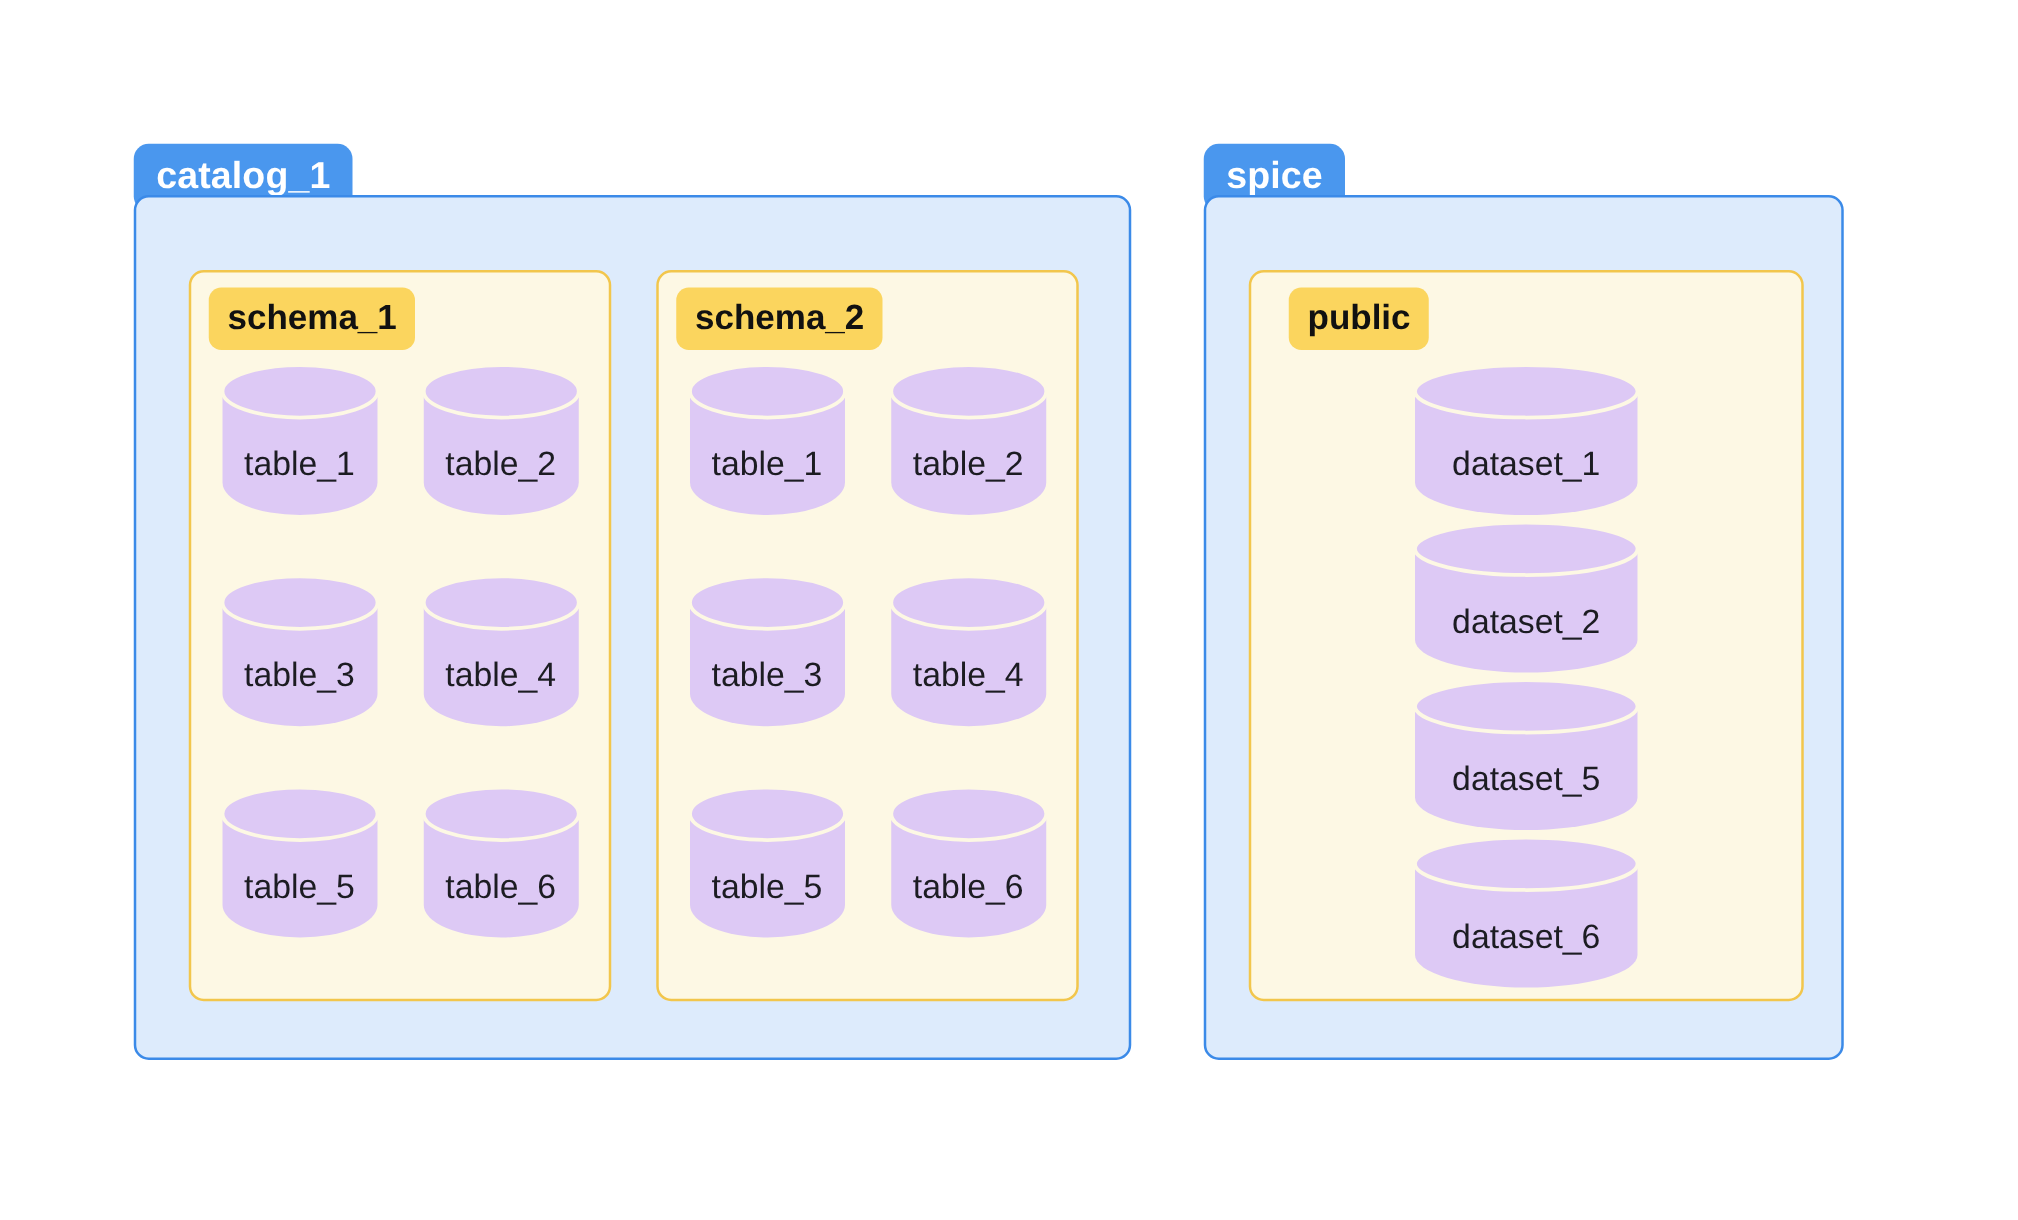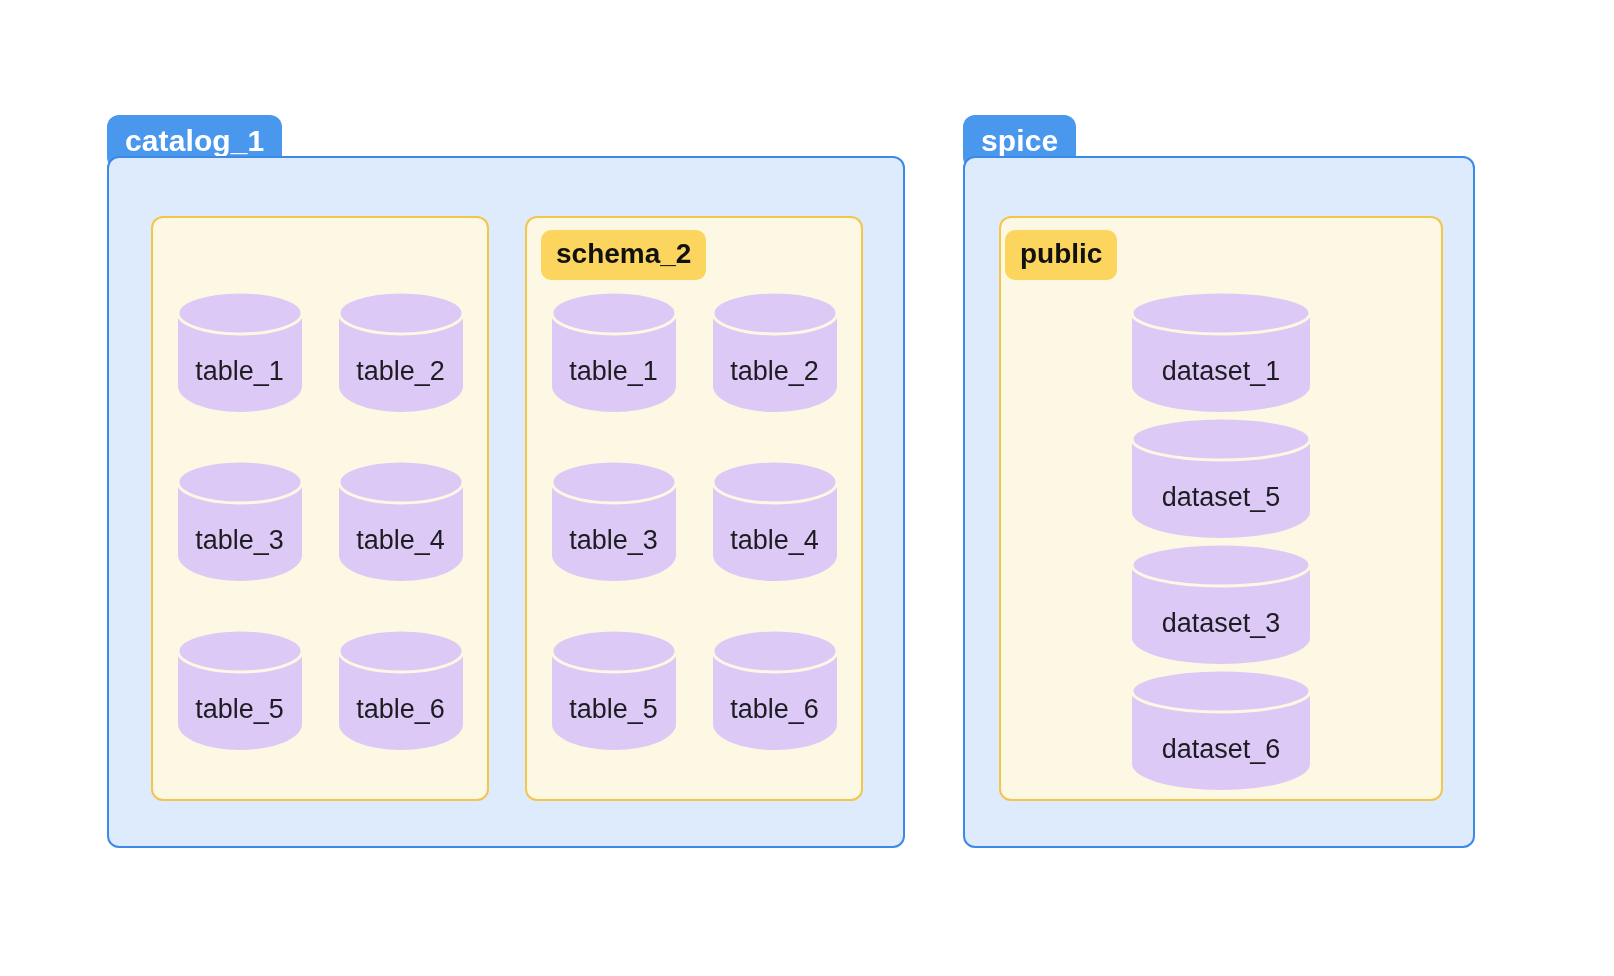--- a/index.html
+++ b/index.html
@@ -140,21 +140,21 @@
     height: 745px;
   }
   #spice-group .group-body {
     padding: 58px 30px 45px 34px;
   }
   #spice-group .schema {
     flex: 1 1 0;
     height: 100%;
   }
   #spice-group .schema-tag {
-    left: 4px;
+    left: 30px;
     top: 12px;
   }
   #spice-group .cyl-grid {
     left: 10px;
     right: 10px;
     top: 72px;
     bottom: 14px;
     grid-template-columns: 1fr;
     grid-template-rows: repeat(3, 1fr);
     row-gap: 0px;
@@ -167,20 +167,21 @@
 </head>
 <body>
 
 <div class="canvas">
 
   <div class="group" id="catalog-group">
     <div class="group-tag">catalog_1</div>
     <div class="group-body">
 
       <div class="schema">
+        <div class="schema-tag">schema_1</div>
         <div class="cyl-grid">
 
           <div class="cyl">
             <svg width="128" height="126" viewBox="0 0 128 126" aria-hidden="true">
               <path d="M2 23 A62 21 0 0 1 126 23 L126 96 A62 26 0 0 1 2 96 Z" fill="#ddc9f5"></path>
               <path d="M2 23 A62 21 0 0 1 126 23 A62 21 0 0 1 2 23 Z" fill="#ddc9f5" stroke="#fdf8e4" stroke-width="3"></path>
             </svg>
             <div class="cyl-label">table_1</div>
           </div>
 
@@ -295,36 +296,36 @@
 
           <div class="cyl">
             <svg width="182" height="126" viewBox="0 0 182 126" aria-hidden="true">
               <path d="M2 23 A89 21 0 0 1 180 23 L180 96 A89 26 0 0 1 2 96 Z" fill="#ddc9f5"></path>
               <path d="M2 23 A89 21 0 0 1 180 23 A89 21 0 0 1 2 23 Z" fill="#ddc9f5" stroke="#fdf8e4" stroke-width="3"></path>
             </svg>
             <div class="cyl-label">dataset_1</div>
           </div>
 
 
-
           <div class="cyl">
             <svg width="182" height="126" viewBox="0 0 182 126" aria-hidden="true">
               <path d="M2 23 A89 21 0 0 1 180 23 L180 96 A89 26 0 0 1 2 96 Z" fill="#ddc9f5"></path>
               <path d="M2 23 A89 21 0 0 1 180 23 A89 21 0 0 1 2 23 Z" fill="#ddc9f5" stroke="#fdf8e4" stroke-width="3"></path>
             </svg>
-            <div class="cyl-label">dataset_5</div>
+            <div class="cyl-label">dataset_2</div>
           </div>
 
           <div class="cyl">
             <svg width="182" height="126" viewBox="0 0 182 126" aria-hidden="true">
               <path d="M2 23 A89 21 0 0 1 180 23 L180 96 A89 26 0 0 1 2 96 Z" fill="#ddc9f5"></path>
               <path d="M2 23 A89 21 0 0 1 180 23 A89 21 0 0 1 2 23 Z" fill="#ddc9f5" stroke="#fdf8e4" stroke-width="3"></path>
             </svg>
-            <div class="cyl-label">dataset_3</div>
-          </div>
+            <div class="cyl-label">dataset_5</div>
+          </div>
+
 
           <div class="cyl">
             <svg width="182" height="126" viewBox="0 0 182 126" aria-hidden="true">
               <path d="M2 23 A89 21 0 0 1 180 23 L180 96 A89 26 0 0 1 2 96 Z" fill="#ddc9f5"></path>
               <path d="M2 23 A89 21 0 0 1 180 23 A89 21 0 0 1 2 23 Z" fill="#ddc9f5" stroke="#fdf8e4" stroke-width="3"></path>
             </svg>
             <div class="cyl-label">dataset_6</div>
           </div>
 
         </div>

